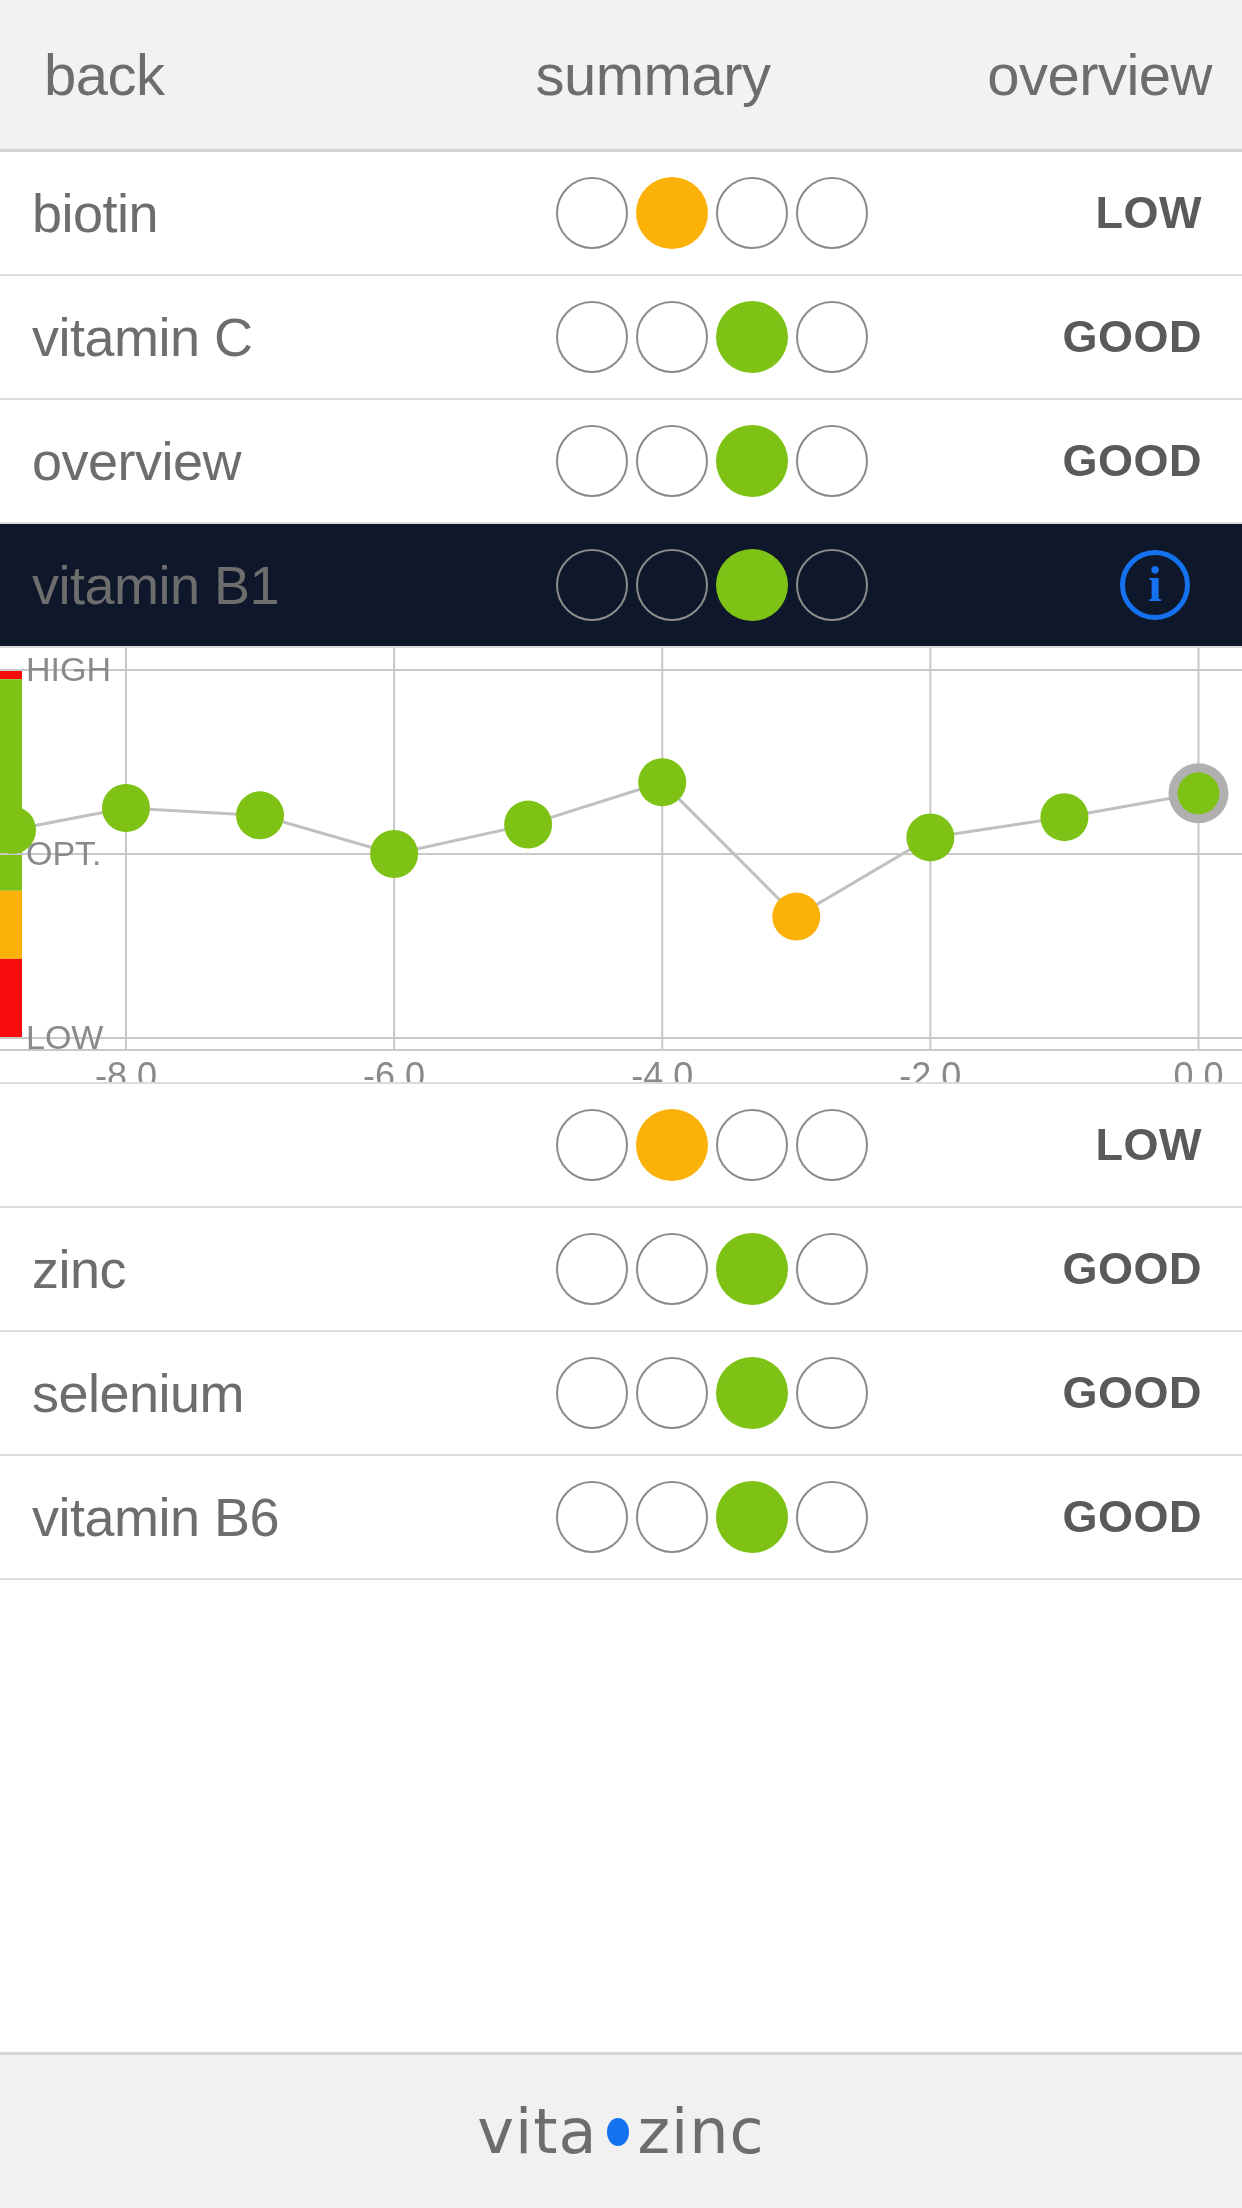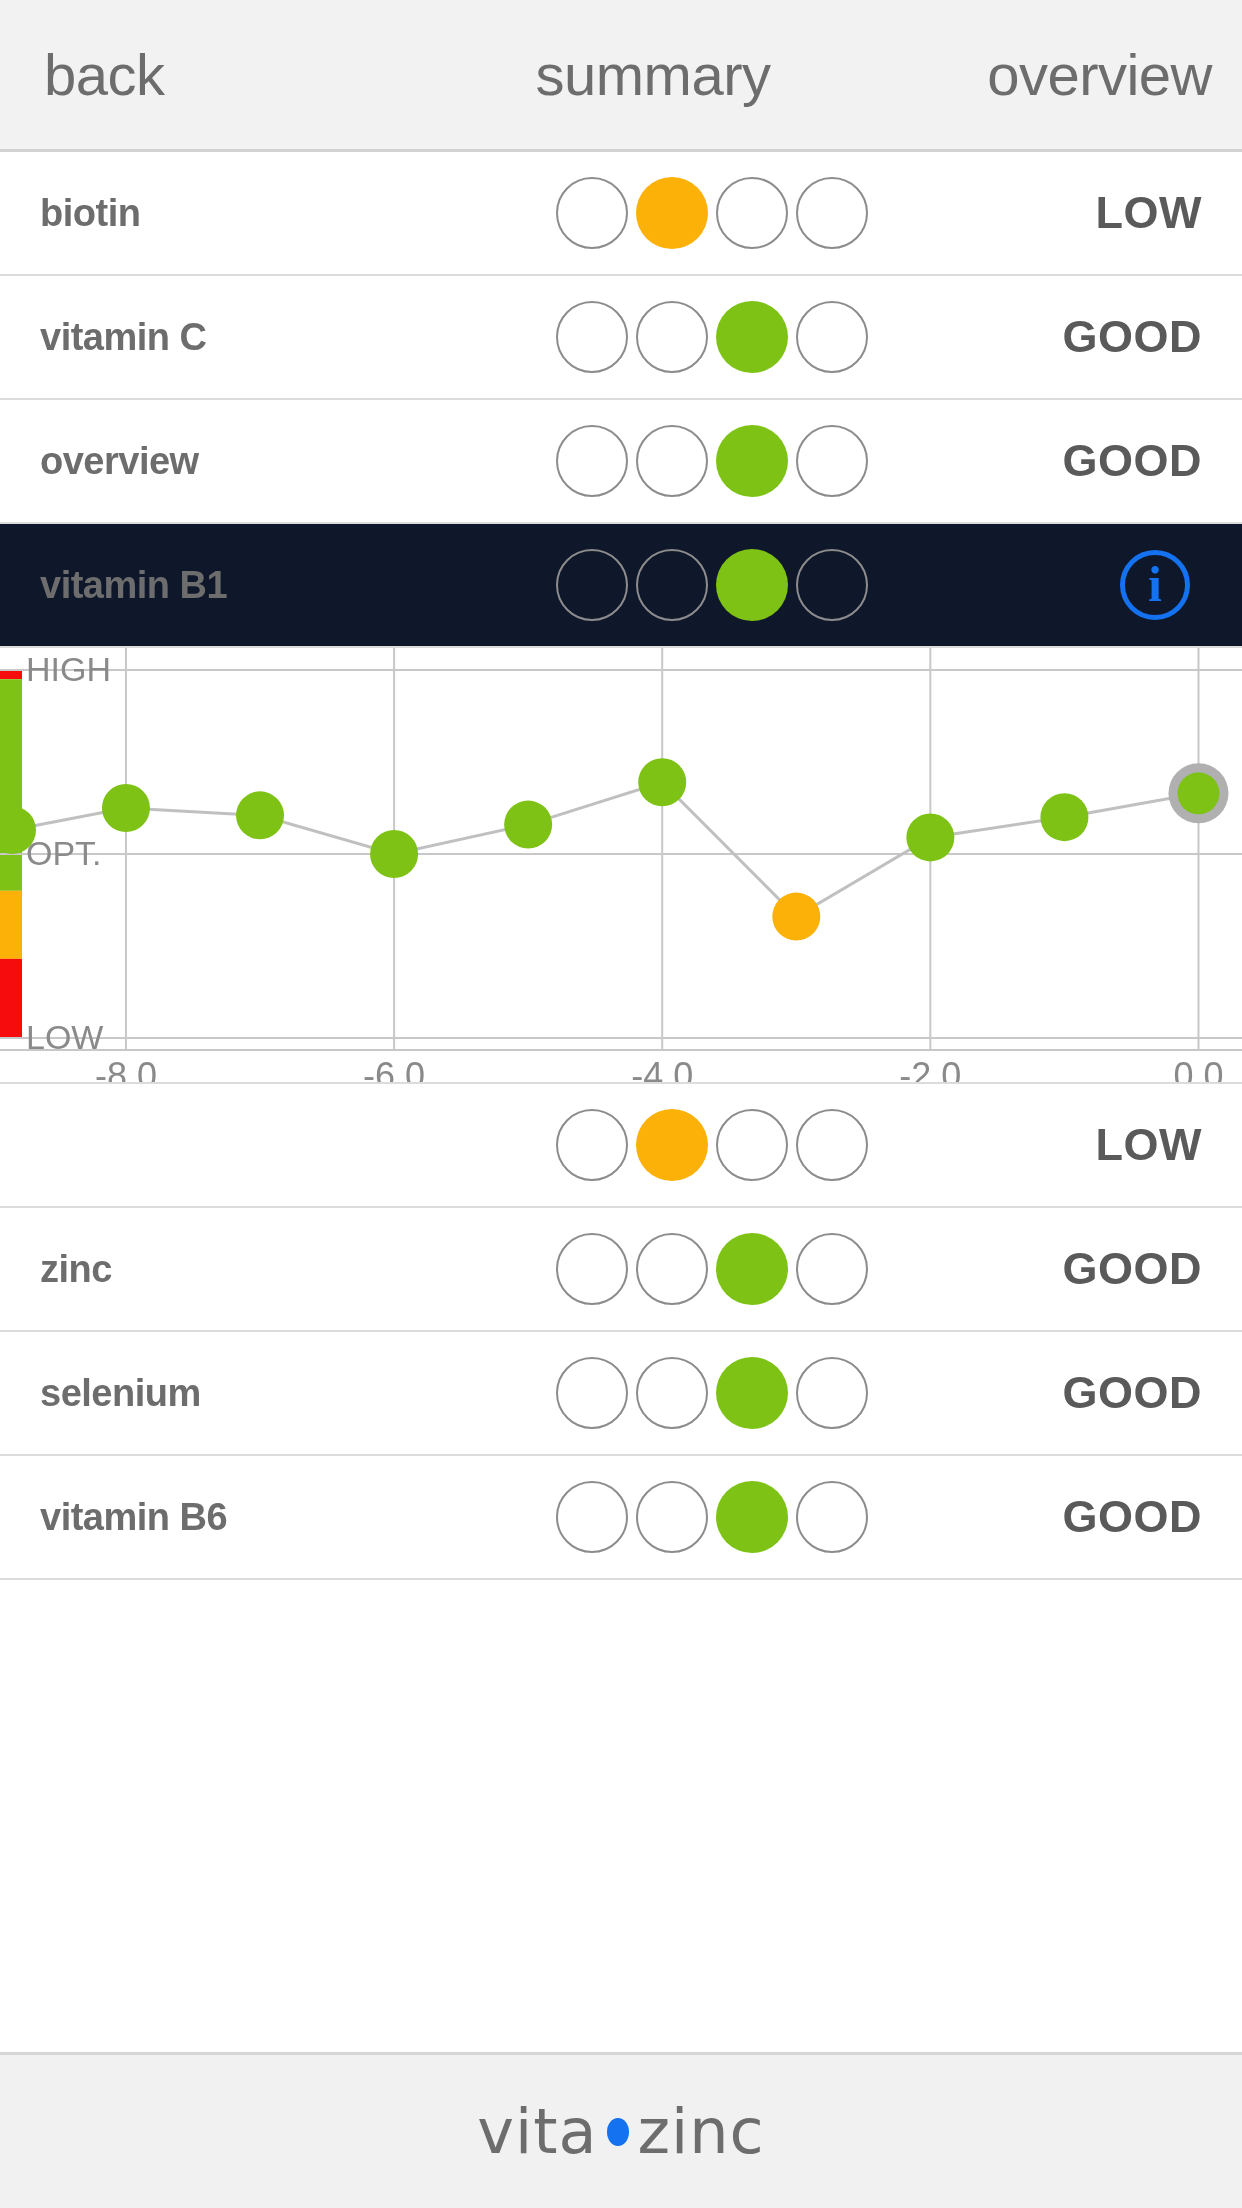--- a/index.html
+++ b/index.html
@@ -30,24 +30,23 @@
   
   .list { flex: 1 1 auto; position: relative; overflow: hidden; background: #fff; }
   .row {
     height: 124px; position: relative;
     border-bottom: 2px solid #dcdcdc;
     background: #ffffff;
     display: flex; align-items: center;
   }
   .row.selected { background: #0f172a; }
   .row-label {
-    position: absolute; left: 40px;
-    font-size: 38px; color: #6d6d6d; letter-spacing: -0.5px;
+    position: absolute; left: 32px;
+    font-size: 54px; color: #6d6d6d; letter-spacing: -0.5px;
     white-space: nowrap;
-    font-weight: bold;
   }
   .dots { position: absolute; left: 556px; display: flex; align-items: center; }
   .dot {
     width: 72px; height: 72px; border-radius: 50%;
     border: 2px solid #8c8c8c; background: transparent;
     margin-right: 8px;
   }
   .dot.filled { border-color: transparent; }
   .row-status {
     position: absolute; right: 40px;

